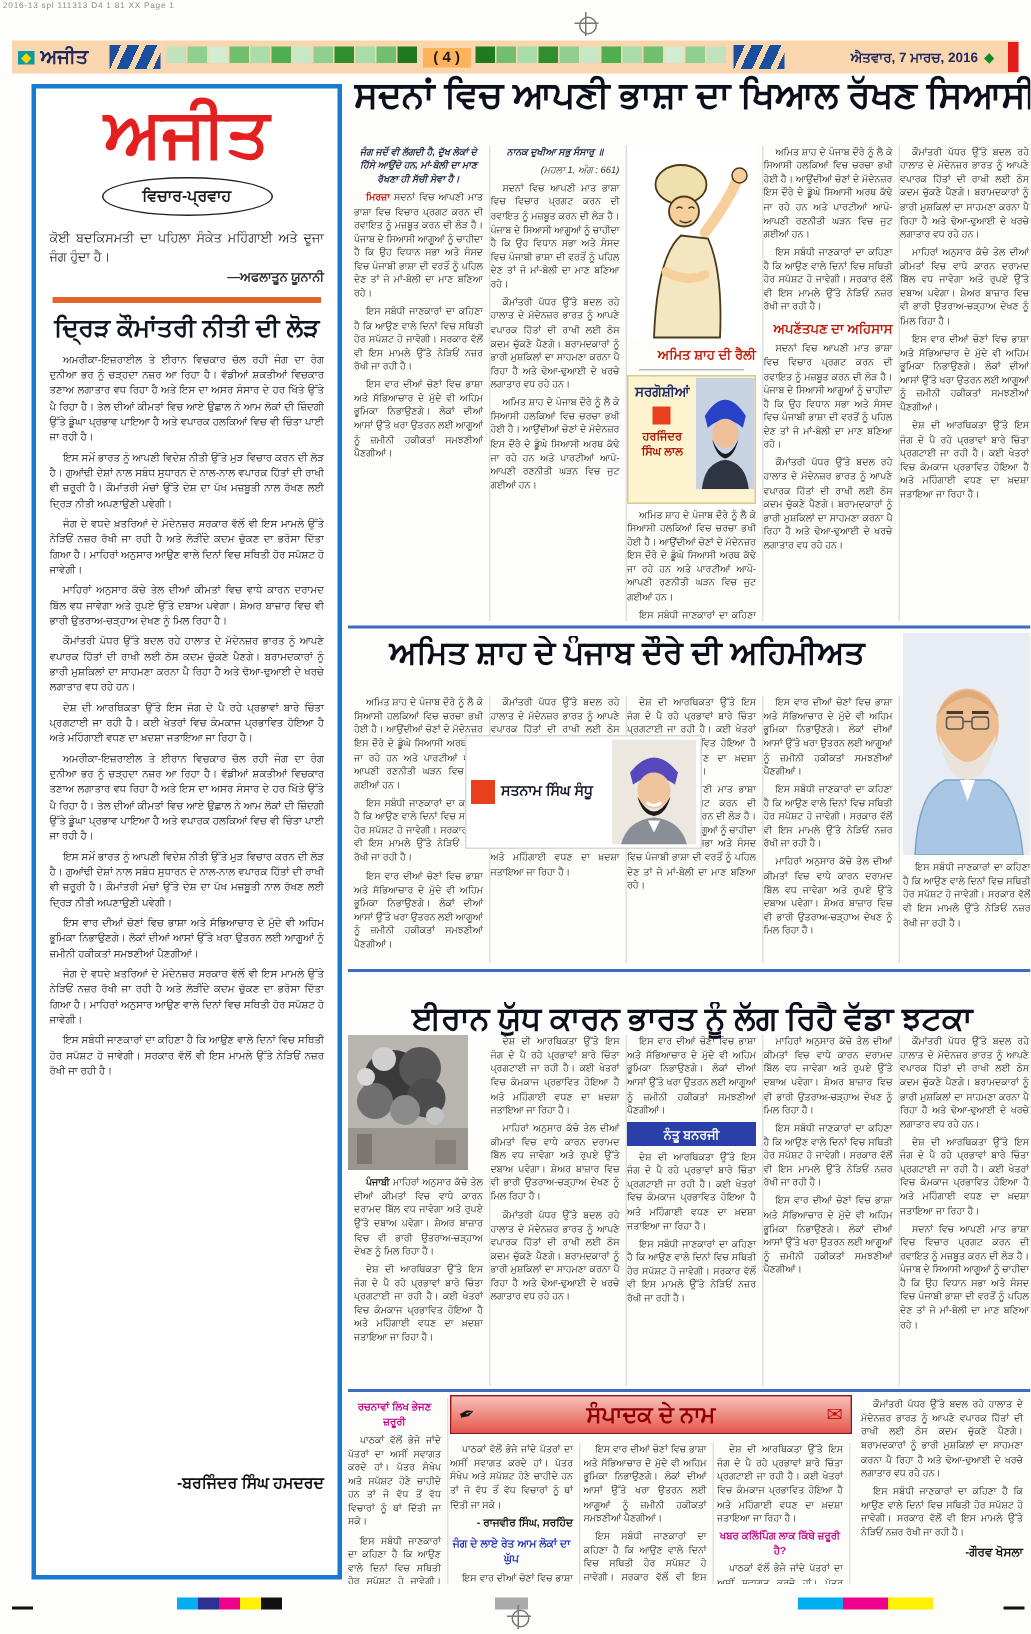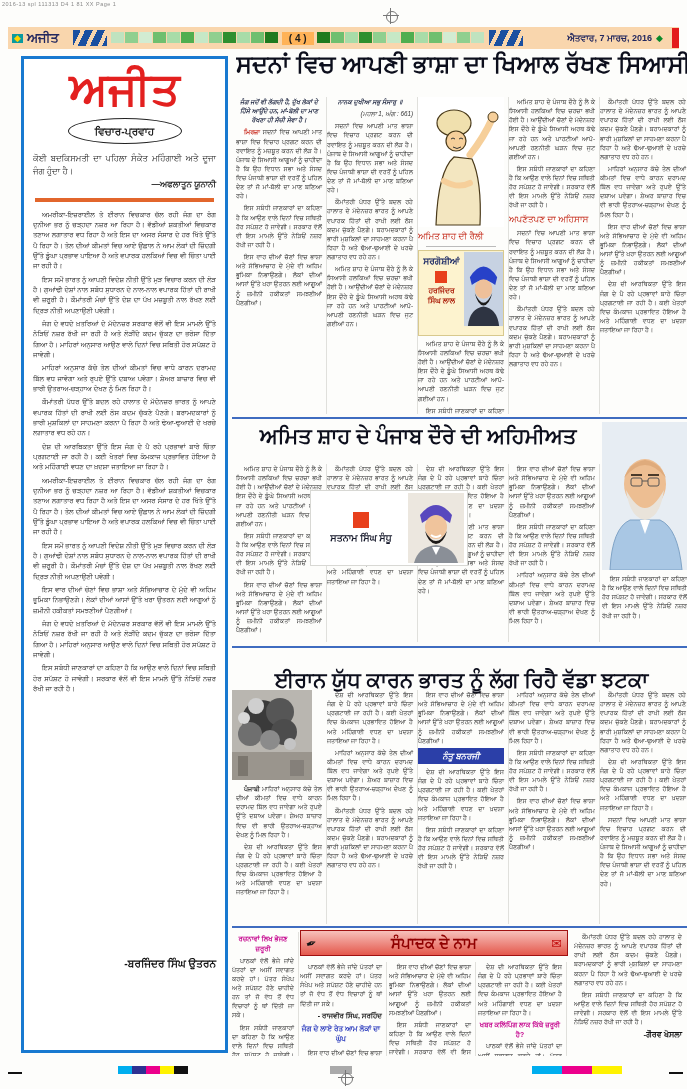--- a/index.html
+++ b/index.html
@@ -41,34 +41,34 @@
   .h-mid{left:236px;top:424px;width:364px;height:34px;font-size:21px;text-align:center;}
   .h-bot{left:236px;top:668px;width:451px;height:34px;font-size:21px;text-align:center;}
   
   .col{position:absolute;width:86px;font-size:6.3px;line-height:1.45;color:#1c1c1c;
        text-align:justify;overflow:hidden;border-right:1px solid #e0e0dc;padding-right:4px;}
   .col p{margin:0 0 3px;text-indent:8px;}
   .col .verse{font-style:italic;color:#222a44;text-indent:0;text-align:center;font-weight:bold;}
   .col .cite{font-style:italic;text-align:right;text-indent:0;color:#333;}
   .lead-red{color:#c61d10;font-weight:bold;}
   .lead-bold{font-weight:bold;}
-  .subhead{color:#c2200f;font-weight:400;font-size:8.8px;text-align:left;text-indent:0!important;margin:3px 0!important;}
+  .subhead{color:#c2200f;font-weight:700;font-size:8.8px;text-align:right;text-indent:0!important;margin:3px 0!important;}
   .subrule{height:1px;background:#bbb;margin:0 8px 3px;}
   
   .sargbox{background:#fdf3cf;border:1px solid #d8c98e;height:84px;display:flex;margin-bottom:3px;}
   .sargleft{width:42px;padding:4px 2px;display:flex;flex-direction:column;align-items:center;gap:3px;}
   .sargtitle{font-size:9px;font-weight:800;color:#1c2a66;text-align:center;}
   .redsq{width:12px;height:12px;background:#e8401c;}
   .sargname{font-size:7.5px;font-weight:800;color:#a81400;text-align:center;line-height:1.3;}
   .authbox{left:310px;top:490px;width:158px;height:76px;background:#fff;border:1px solid #d8d8d4;
            display:flex;align-items:center;box-sizing:border-box;padding:3px;}
-  .authleft{flex:1;display:flex;flex-direction:column;align-items:center;gap:4px;}
+  .authleft{flex:1;display:flex;flex-direction:row;align-items:center;gap:4px;}
   .authname{font-size:9.5px;font-weight:800;color:#15182a;text-align:center;line-height:1.35;}
   .banner-auth{background:#2b3fa8;color:#fff;font-weight:bold;font-size:8.5px;text-align:center;
-               padding:2px 0;margin:2px 0 3px;text-indent:0!important;font-style:italic;}
+               padding:2px 0;margin:2px 0 3px;text-indent:0!important;}
   
   .divider{height:0;border-top:2px solid #3f6cc0;}
   
   .lt-banner{left:300px;top:930px;width:268px;height:26px;box-sizing:border-box;
              background:linear-gradient(#f7c0ba,#e4584c);border:1px solid #a01010;
              display:flex;align-items:center;justify-content:space-between;padding:0 5px;}
   .lt-title{font-size:15px;font-weight:800;color:#8f0000;}
   .pen{font-size:13px;transform:rotate(-20deg);color:#151515;}
   .env{font-size:13px;color:#c41414;}
   .mghead{color:#c4008c;font-weight:800;font-size:6.8px;text-align:center;text-indent:0!important;margin:2px 0!important;}
@@ -107,34 +107,35 @@
 </div>
 
 <div class="abs edbox">
   <div class="masthead">ਅਜੀਤ</div>
   <div class="oval">
     <span>ਵਿਚਾਰ-ਪ੍ਰਵਾਹ</span>
   </div>
   <div class="edquote">ਕੋਈ ਬਦਕਿਸਮਤੀ ਦਾ ਪਹਿਲਾ ਸੰਕੇਤ ਮਹਿੰਗਾਈ ਅਤੇ ਦੂਜਾ ਜੰਗ ਹੁੰਦਾ ਹੈ।</div>
   <div class="edquote-auth">—ਅਫਲਾਤੂਨ ਯੂਨਾਨੀ</div>
   <div class="orangerule"></div>
+  <div class="edhead">ਦ੍ਰਿੜ ਕੌਮਾਂਤਰੀ ਨੀਤੀ ਦੀ ਲੋੜ</div>
   <div class="edbody">
     <p>ਅਮਰੀਕਾ-ਇਜ਼ਰਾਈਲ ਤੇ ਈਰਾਨ ਵਿਚਕਾਰ ਚੱਲ ਰਹੀ ਜੰਗ ਦਾ ਰੰਗ ਦੁਨੀਆ ਭਰ ਨੂੰ ਚੜ੍ਹਦਾ ਨਜ਼ਰ ਆ ਰਿਹਾ ਹੈ। ਵੱਡੀਆਂ ਸ਼ਕਤੀਆਂ ਵਿਚਕਾਰ ਤਣਾਅ ਲਗਾਤਾਰ ਵਧ ਰਿਹਾ ਹੈ ਅਤੇ ਇਸ ਦਾ ਅਸਰ ਸੰਸਾਰ ਦੇ ਹਰ ਖਿੱਤੇ ਉੱਤੇ ਪੈ ਰਿਹਾ ਹੈ। ਤੇਲ ਦੀਆਂ ਕੀਮਤਾਂ ਵਿਚ ਆਏ ਉਛਾਲ ਨੇ ਆਮ ਲੋਕਾਂ ਦੀ ਜ਼ਿੰਦਗੀ ਉੱਤੇ ਡੂੰਘਾ ਪ੍ਰਭਾਵ ਪਾਇਆ ਹੈ ਅਤੇ ਵਪਾਰਕ ਹਲਕਿਆਂ ਵਿਚ ਵੀ ਚਿੰਤਾ ਪਾਈ ਜਾ ਰਹੀ ਹੈ।</p>
     <p>ਇਸ ਸਮੇਂ ਭਾਰਤ ਨੂੰ ਆਪਣੀ ਵਿਦੇਸ਼ ਨੀਤੀ ਉੱਤੇ ਮੁੜ ਵਿਚਾਰ ਕਰਨ ਦੀ ਲੋੜ ਹੈ। ਗੁਆਂਢੀ ਦੇਸ਼ਾਂ ਨਾਲ ਸਬੰਧ ਸੁਧਾਰਨ ਦੇ ਨਾਲ-ਨਾਲ ਵਪਾਰਕ ਹਿੱਤਾਂ ਦੀ ਰਾਖੀ ਵੀ ਜ਼ਰੂਰੀ ਹੈ। ਕੌਮਾਂਤਰੀ ਮੰਚਾਂ ਉੱਤੇ ਦੇਸ਼ ਦਾ ਪੱਖ ਮਜ਼ਬੂਤੀ ਨਾਲ ਰੱਖਣ ਲਈ ਦ੍ਰਿੜ ਨੀਤੀ ਅਪਣਾਉਣੀ ਪਵੇਗੀ।</p>
     <p>ਜੰਗ ਦੇ ਵਧਦੇ ਖ਼ਤਰਿਆਂ ਦੇ ਮੱਦੇਨਜ਼ਰ ਸਰਕਾਰ ਵੱਲੋਂ ਵੀ ਇਸ ਮਾਮਲੇ ਉੱਤੇ ਨੇੜਿਓਂ ਨਜ਼ਰ ਰੱਖੀ ਜਾ ਰਹੀ ਹੈ ਅਤੇ ਲੋੜੀਂਦੇ ਕਦਮ ਚੁੱਕਣ ਦਾ ਭਰੋਸਾ ਦਿੱਤਾ ਗਿਆ ਹੈ। ਮਾਹਿਰਾਂ ਅਨੁਸਾਰ ਆਉਣ ਵਾਲੇ ਦਿਨਾਂ ਵਿਚ ਸਥਿਤੀ ਹੋਰ ਸਪੱਸ਼ਟ ਹੋ ਜਾਵੇਗੀ।</p>
     <p>ਮਾਹਿਰਾਂ ਅਨੁਸਾਰ ਕੱਚੇ ਤੇਲ ਦੀਆਂ ਕੀਮਤਾਂ ਵਿਚ ਵਾਧੇ ਕਾਰਨ ਦਰਾਮਦ ਬਿੱਲ ਵਧ ਜਾਵੇਗਾ ਅਤੇ ਰੁਪਏ ਉੱਤੇ ਦਬਾਅ ਪਵੇਗਾ। ਸ਼ੇਅਰ ਬਾਜ਼ਾਰ ਵਿਚ ਵੀ ਭਾਰੀ ਉਤਰਾਅ-ਚੜ੍ਹਾਅ ਦੇਖਣ ਨੂੰ ਮਿਲ ਰਿਹਾ ਹੈ।</p>
     <p>ਕੌਮਾਂਤਰੀ ਪੱਧਰ ਉੱਤੇ ਬਦਲ ਰਹੇ ਹਾਲਾਤ ਦੇ ਮੱਦੇਨਜ਼ਰ ਭਾਰਤ ਨੂੰ ਆਪਣੇ ਵਪਾਰਕ ਹਿੱਤਾਂ ਦੀ ਰਾਖੀ ਲਈ ਠੋਸ ਕਦਮ ਚੁੱਕਣੇ ਪੈਣਗੇ। ਬਰਾਮਦਕਾਰਾਂ ਨੂੰ ਭਾਰੀ ਮੁਸ਼ਕਿਲਾਂ ਦਾ ਸਾਹਮਣਾ ਕਰਨਾ ਪੈ ਰਿਹਾ ਹੈ ਅਤੇ ਢੋਆ-ਢੁਆਈ ਦੇ ਖਰਚੇ ਲਗਾਤਾਰ ਵਧ ਰਹੇ ਹਨ।</p>
     <p>ਦੇਸ਼ ਦੀ ਆਰਥਿਕਤਾ ਉੱਤੇ ਇਸ ਜੰਗ ਦੇ ਪੈ ਰਹੇ ਪ੍ਰਭਾਵਾਂ ਬਾਰੇ ਚਿੰਤਾ ਪ੍ਰਗਟਾਈ ਜਾ ਰਹੀ ਹੈ। ਕਈ ਖੇਤਰਾਂ ਵਿਚ ਕੰਮਕਾਜ ਪ੍ਰਭਾਵਿਤ ਹੋਇਆ ਹੈ ਅਤੇ ਮਹਿੰਗਾਈ ਵਧਣ ਦਾ ਖ਼ਦਸ਼ਾ ਜਤਾਇਆ ਜਾ ਰਿਹਾ ਹੈ।</p>
     <p>ਅਮਰੀਕਾ-ਇਜ਼ਰਾਈਲ ਤੇ ਈਰਾਨ ਵਿਚਕਾਰ ਚੱਲ ਰਹੀ ਜੰਗ ਦਾ ਰੰਗ ਦੁਨੀਆ ਭਰ ਨੂੰ ਚੜ੍ਹਦਾ ਨਜ਼ਰ ਆ ਰਿਹਾ ਹੈ। ਵੱਡੀਆਂ ਸ਼ਕਤੀਆਂ ਵਿਚਕਾਰ ਤਣਾਅ ਲਗਾਤਾਰ ਵਧ ਰਿਹਾ ਹੈ ਅਤੇ ਇਸ ਦਾ ਅਸਰ ਸੰਸਾਰ ਦੇ ਹਰ ਖਿੱਤੇ ਉੱਤੇ ਪੈ ਰਿਹਾ ਹੈ। ਤੇਲ ਦੀਆਂ ਕੀਮਤਾਂ ਵਿਚ ਆਏ ਉਛਾਲ ਨੇ ਆਮ ਲੋਕਾਂ ਦੀ ਜ਼ਿੰਦਗੀ ਉੱਤੇ ਡੂੰਘਾ ਪ੍ਰਭਾਵ ਪਾਇਆ ਹੈ ਅਤੇ ਵਪਾਰਕ ਹਲਕਿਆਂ ਵਿਚ ਵੀ ਚਿੰਤਾ ਪਾਈ ਜਾ ਰਹੀ ਹੈ।</p>
     <p>ਇਸ ਸਮੇਂ ਭਾਰਤ ਨੂੰ ਆਪਣੀ ਵਿਦੇਸ਼ ਨੀਤੀ ਉੱਤੇ ਮੁੜ ਵਿਚਾਰ ਕਰਨ ਦੀ ਲੋੜ ਹੈ। ਗੁਆਂਢੀ ਦੇਸ਼ਾਂ ਨਾਲ ਸਬੰਧ ਸੁਧਾਰਨ ਦੇ ਨਾਲ-ਨਾਲ ਵਪਾਰਕ ਹਿੱਤਾਂ ਦੀ ਰਾਖੀ ਵੀ ਜ਼ਰੂਰੀ ਹੈ। ਕੌਮਾਂਤਰੀ ਮੰਚਾਂ ਉੱਤੇ ਦੇਸ਼ ਦਾ ਪੱਖ ਮਜ਼ਬੂਤੀ ਨਾਲ ਰੱਖਣ ਲਈ ਦ੍ਰਿੜ ਨੀਤੀ ਅਪਣਾਉਣੀ ਪਵੇਗੀ।</p>
     <p>ਇਸ ਵਾਰ ਦੀਆਂ ਚੋਣਾਂ ਵਿਚ ਭਾਸ਼ਾ ਅਤੇ ਸੱਭਿਆਚਾਰ ਦੇ ਮੁੱਦੇ ਵੀ ਅਹਿਮ ਭੂਮਿਕਾ ਨਿਭਾਉਣਗੇ। ਲੋਕਾਂ ਦੀਆਂ ਆਸਾਂ ਉੱਤੇ ਖਰਾ ਉਤਰਨ ਲਈ ਆਗੂਆਂ ਨੂੰ ਜ਼ਮੀਨੀ ਹਕੀਕਤਾਂ ਸਮਝਣੀਆਂ ਪੈਣਗੀਆਂ।</p>
     <p>ਜੰਗ ਦੇ ਵਧਦੇ ਖ਼ਤਰਿਆਂ ਦੇ ਮੱਦੇਨਜ਼ਰ ਸਰਕਾਰ ਵੱਲੋਂ ਵੀ ਇਸ ਮਾਮਲੇ ਉੱਤੇ ਨੇੜਿਓਂ ਨਜ਼ਰ ਰੱਖੀ ਜਾ ਰਹੀ ਹੈ ਅਤੇ ਲੋੜੀਂਦੇ ਕਦਮ ਚੁੱਕਣ ਦਾ ਭਰੋਸਾ ਦਿੱਤਾ ਗਿਆ ਹੈ। ਮਾਹਿਰਾਂ ਅਨੁਸਾਰ ਆਉਣ ਵਾਲੇ ਦਿਨਾਂ ਵਿਚ ਸਥਿਤੀ ਹੋਰ ਸਪੱਸ਼ਟ ਹੋ ਜਾਵੇਗੀ।</p>
     <p>ਇਸ ਸਬੰਧੀ ਜਾਣਕਾਰਾਂ ਦਾ ਕਹਿਣਾ ਹੈ ਕਿ ਆਉਣ ਵਾਲੇ ਦਿਨਾਂ ਵਿਚ ਸਥਿਤੀ ਹੋਰ ਸਪੱਸ਼ਟ ਹੋ ਜਾਵੇਗੀ। ਸਰਕਾਰ ਵੱਲੋਂ ਵੀ ਇਸ ਮਾਮਲੇ ਉੱਤੇ ਨੇੜਿਓਂ ਨਜ਼ਰ ਰੱਖੀ ਜਾ ਰਹੀ ਹੈ।</p>
   </div>
-  <div class="edsig">-ਬਰਜਿੰਦਰ ਸਿੰਘ ਉਤਰਨ</div>
+  <div class="edsig">-ਬਰਜਿੰਦਰ ਸਿੰਘ ਹਮਦਰਦ</div>
 </div>
 
 <div class="abs headline h-top">ਸਦਨਾਂ ਵਿਚ ਆਪਣੀ ਭਾਸ਼ਾ ਦਾ ਖਿਆਲ ਰੱਖਣ ਸਿਆਸੀ ਆਗੂ</div>
 
 <div class="col" style="left:236px;top:97px;height:317px;">
   <p class="verse">ਜੰਗ ਜਦੋਂ ਵੀ ਲੱਗਦੀ ਹੈ, ਦੁੱਖ ਲੋਕਾਂ ਦੇ ਹਿੱਸੇ ਆਉਂਦੇ ਹਨ, ਮਾਂ-ਬੋਲੀ ਦਾ ਮਾਣ ਰੱਖਣਾ ਹੀ ਸੱਚੀ ਸੇਵਾ ਹੈ।</p>
   <p><span class="lead-red">ਮਿਰਜ਼ਾ</span> <span>ਸਦਨਾਂ ਵਿਚ ਆਪਣੀ ਮਾਤ ਭਾਸ਼ਾ ਵਿਚ ਵਿਚਾਰ ਪ੍ਰਗਟ ਕਰਨ ਦੀ ਰਵਾਇਤ ਨੂੰ ਮਜ਼ਬੂਤ ਕਰਨ ਦੀ ਲੋੜ ਹੈ। ਪੰਜਾਬ ਦੇ ਸਿਆਸੀ ਆਗੂਆਂ ਨੂੰ ਚਾਹੀਦਾ ਹੈ ਕਿ ਉਹ ਵਿਧਾਨ ਸਭਾ ਅਤੇ ਸੰਸਦ ਵਿਚ ਪੰਜਾਬੀ ਭਾਸ਼ਾ ਦੀ ਵਰਤੋਂ ਨੂੰ ਪਹਿਲ ਦੇਣ ਤਾਂ ਜੋ ਮਾਂ-ਬੋਲੀ ਦਾ ਮਾਣ ਬਣਿਆ ਰਹੇ।</span></p>
   <p>ਇਸ ਸਬੰਧੀ ਜਾਣਕਾਰਾਂ ਦਾ ਕਹਿਣਾ ਹੈ ਕਿ ਆਉਣ ਵਾਲੇ ਦਿਨਾਂ ਵਿਚ ਸਥਿਤੀ ਹੋਰ ਸਪੱਸ਼ਟ ਹੋ ਜਾਵੇਗੀ। ਸਰਕਾਰ ਵੱਲੋਂ ਵੀ ਇਸ ਮਾਮਲੇ ਉੱਤੇ ਨੇੜਿਓਂ ਨਜ਼ਰ ਰੱਖੀ ਜਾ ਰਹੀ ਹੈ।</p>
   <p>ਇਸ ਵਾਰ ਦੀਆਂ ਚੋਣਾਂ ਵਿਚ ਭਾਸ਼ਾ ਅਤੇ ਸੱਭਿਆਚਾਰ ਦੇ ਮੁੱਦੇ ਵੀ ਅਹਿਮ ਭੂਮਿਕਾ ਨਿਭਾਉਣਗੇ। ਲੋਕਾਂ ਦੀਆਂ ਆਸਾਂ ਉੱਤੇ ਖਰਾ ਉਤਰਨ ਲਈ ਆਗੂਆਂ ਨੂੰ ਜ਼ਮੀਨੀ ਹਕੀਕਤਾਂ ਸਮਝਣੀਆਂ ਪੈਣਗੀਆਂ।</p>
 </div>

